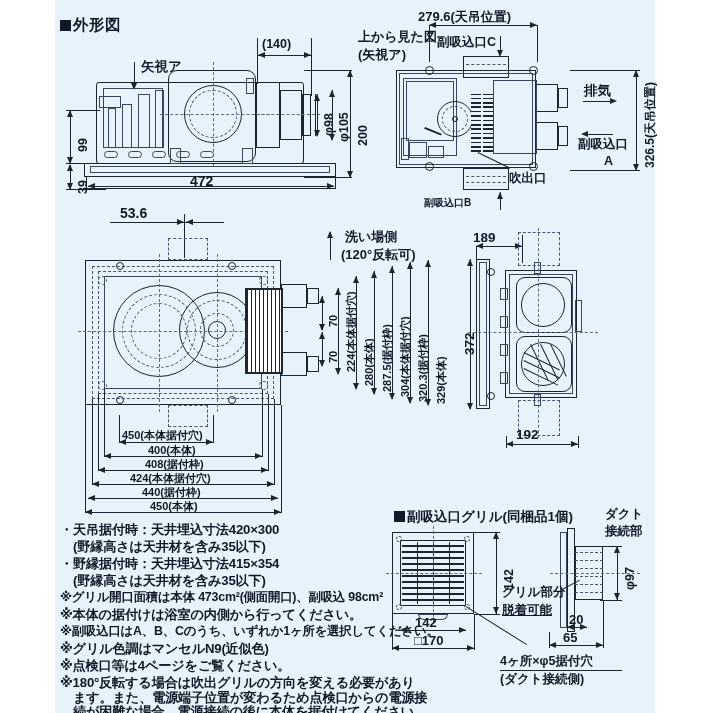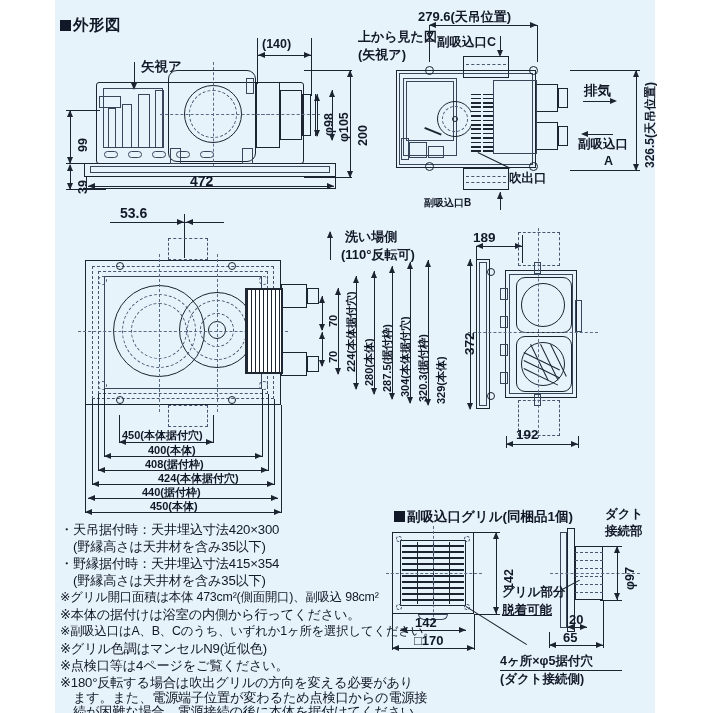--- a/index.html
+++ b/index.html
@@ -16,21 +16,21 @@
   .dashh{position:absolute;border-top:1px dashed #46566e;}
   .dotv{position:absolute;border-left:1px dashed #5a6b86;}
   .doth{position:absolute;border-top:1px dashed #5a6b86;}
   .cir{position:absolute;border:1.3px solid #1b2430;border-radius:50%;box-sizing:border-box;}
   .cirl{position:absolute;border:1px dashed #46566e;border-radius:50%;box-sizing:border-box;}
   .sq{position:absolute;border:1.3px solid #1b2430;box-sizing:border-box;}
   .rr{border-radius:9px;}
   .dimline{position:absolute;height:1px;background:#1b2430;}
   .sect-title{font-size:15.5px;font-weight:700;letter-spacing:0.5px;}
   .sq-bullet{display:inline-block;width:11px;height:11px;background:#111827;margin-right:2px;vertical-align:-1px;}
-  .note{position:absolute;font-size:13.2px;font-weight:400;color:#111827;white-space:nowrap;letter-spacing:-0.2px;}
+  .note{position:absolute;font-size:13.2px;font-weight:700;color:#111827;white-space:nowrap;letter-spacing:-0.2px;}
   .arrowU,.arrowD,.arrowL,.arrowR{position:absolute;width:0;height:0;}
   .arrowU{border-left:3.5px solid transparent;border-right:3.5px solid transparent;border-bottom:7px solid #1b2430;}
   .arrowD{border-left:3.5px solid transparent;border-right:3.5px solid transparent;border-top:7px solid #1b2430;}
   .arrowL{border-top:3.5px solid transparent;border-bottom:3.5px solid transparent;border-right:7px solid #1b2430;}
   .arrowR{border-top:3.5px solid transparent;border-bottom:3.5px solid transparent;border-left:7px solid #1b2430;}
   .dimtxt{position:absolute;font-size:12.5px;font-weight:700;color:#111827;white-space:nowrap;}
   .dimtxtv{position:absolute;font-size:12.5px;font-weight:700;color:#111827;white-space:nowrap;
            transform-origin:0 0;transform:rotate(-90deg);}
   .dimsm{font-size:11px;}
   .grillebar{position:absolute;background:#1b2430;height:1.6px;}
@@ -211,21 +211,21 @@
     <div class="txt" style="left:424px;top:198px;font-size:10px;">副吸込口B</div>
     <div class="ln v" style="left:500px;top:192px;height:18px;"></div>
     <div class="arrowU" style="left:497px;top:192px;"></div>
   </div>
 
   <div>
 
     <div class="ln v" style="left:330px;top:232px;height:28px;"></div>
     <div class="arrowU" style="left:327px;top:231px;"></div>
     <div class="txt" style="left:345px;top:230px;font-size:13px;">洗い場側</div>
-    <div class="txt" style="left:341px;top:248px;font-size:13px;">(110°反転可)</div>
+    <div class="txt" style="left:341px;top:248px;font-size:13px;">(120°反転可)</div>
 
     <div class="box" style="left:85px;top:260px;width:196px;height:145px;"></div>
 
     <div class="dash" style="left:92px;top:266px;width:182px;height:133px;"></div>
     <div class="dash" style="left:98px;top:271px;width:170px;height:123px;"></div>
     <div class="boxl" style="left:104px;top:276px;width:158px;height:113px;"></div>
 
     <div class="cir" style="left:113px;top:285px;width:92px;height:92px;"></div>
     <div class="cirl" style="left:122px;top:294px;width:74px;height:74px;"></div>
     <div class="cirl" style="left:131px;top:303px;width:56px;height:56px;"></div>
@@ -308,21 +308,21 @@
     <div class="dimtxt dimsm" style="left:148px;top:443px;">400(本体)</div>
 
     <div class="dimline" style="left:98px;top:470px;width:170px;"></div>
     <div class="arrowL" style="left:98px;top:466.5px;"></div>
     <div class="arrowR" style="left:261px;top:466.5px;"></div>
     <div class="dimtxt dimsm" style="left:145px;top:457px;">408(据付枠)</div>
 
     <div class="dimline" style="left:92px;top:484px;width:182px;"></div>
     <div class="arrowL" style="left:92px;top:480.5px;"></div>
     <div class="arrowR" style="left:267px;top:480.5px;"></div>
-    <div class="dimtxt dimsm" style="left:130px;top:471px;margin-left:28px;">424(本体据付穴)</div>
+    <div class="dimtxt dimsm" style="left:130px;top:471px;">424(本体据付穴)</div>
 
     <div class="dimline" style="left:88px;top:498px;width:190px;"></div>
     <div class="arrowL" style="left:88px;top:494.5px;"></div>
     <div class="arrowR" style="left:271px;top:494.5px;"></div>
     <div class="dimtxt dimsm" style="left:142px;top:485px;">440(据付枠)</div>
 
     <div class="dimline" style="left:85px;top:512px;width:196px;"></div>
     <div class="arrowL" style="left:85px;top:508.5px;"></div>
     <div class="arrowR" style="left:274px;top:508.5px;"></div>
     <div class="dimtxt dimsm" style="left:150px;top:499px;">450(本体)</div>

